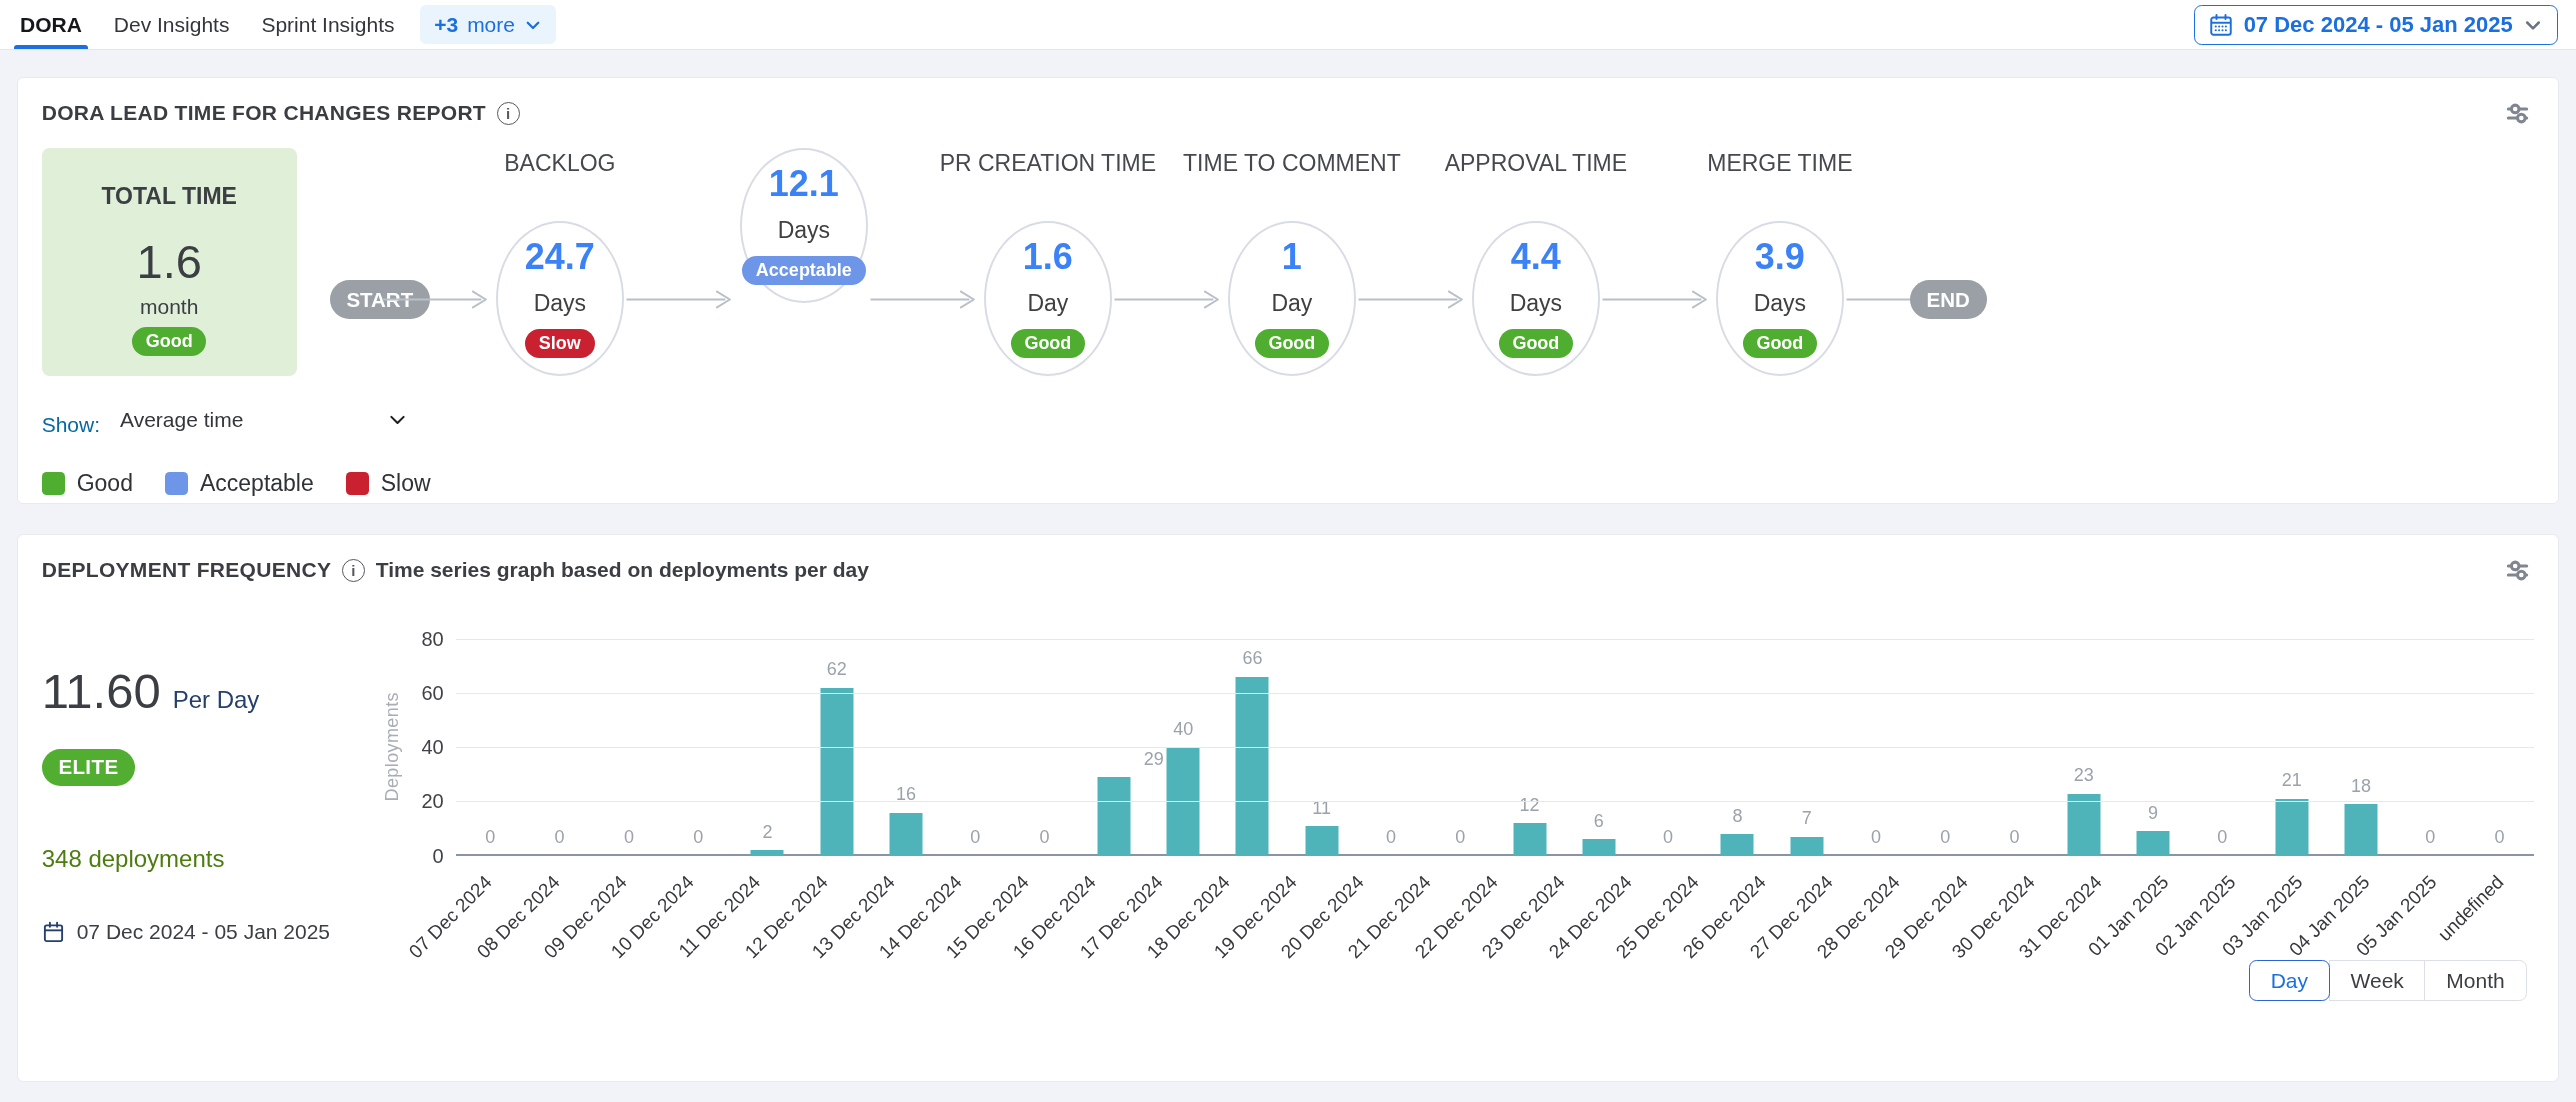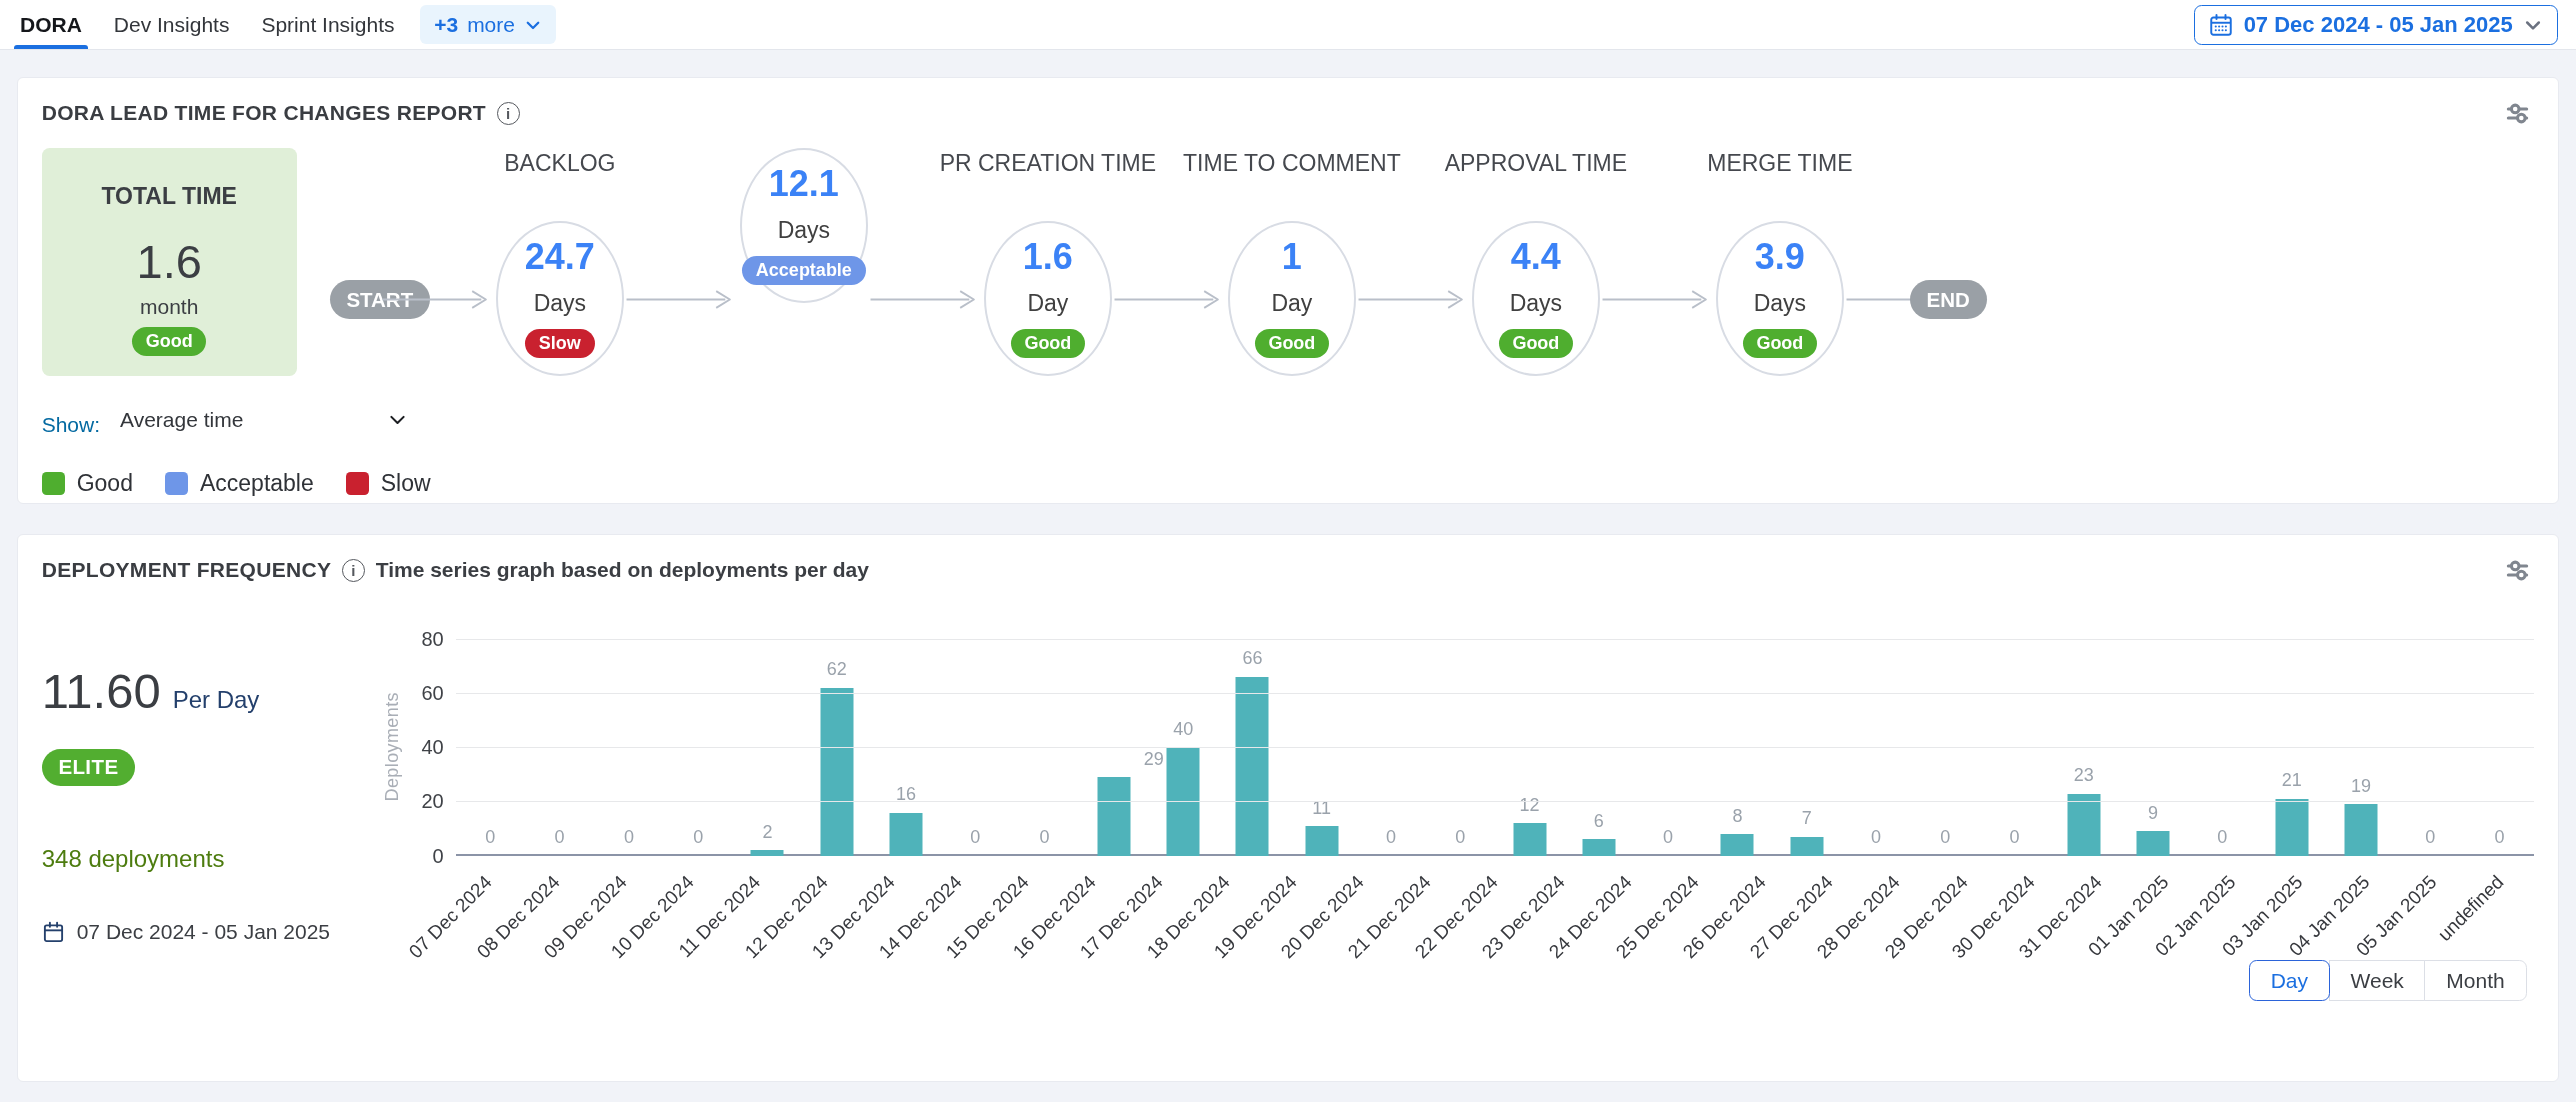--- a/index.html
+++ b/index.html
@@ -483,21 +483,21 @@
             </div>
             <div class="slot">
               <span class="bar-label" style="bottom: 7.6px;">0</span>
             </div>
             <div class="slot">
               <div class="bar" style="height: 57px; background: rgb(79, 179, 186);"></div>
               <span class="bar-label" style="bottom: 65px;">21</span>
             </div>
             <div class="slot">
               <div class="bar" style="height: 52px; background: rgb(79, 179, 186);"></div>
-              <span class="bar-label" style="bottom: 59px;">19</span>
+              <span class="bar-label" style="bottom: 59px;">18</span>
             </div>
             <div class="slot">
               <span class="bar-label" style="bottom: 7.6px;">0</span>
             </div>
             <div class="slot">
               <span class="bar-label" style="bottom: 7.6px;">0</span>
             </div>
           </div>
       <div class="gridline" style="top: 75%;"></div>
           <div class="gridline" style="top: 50%;"></div>

